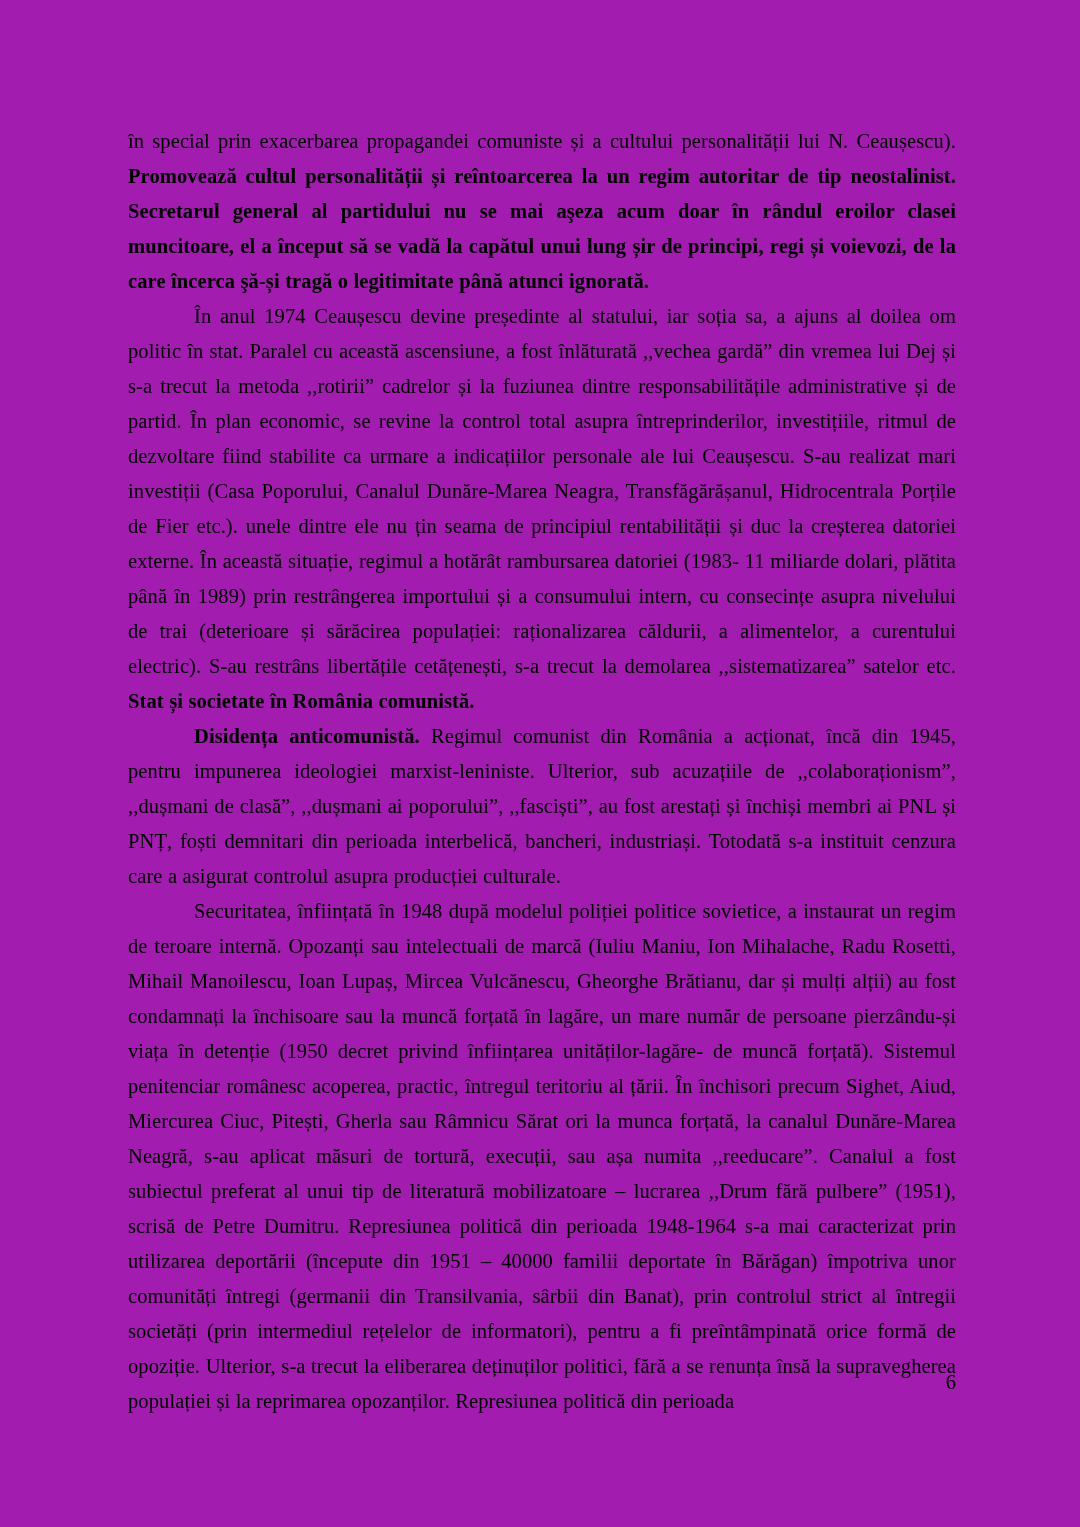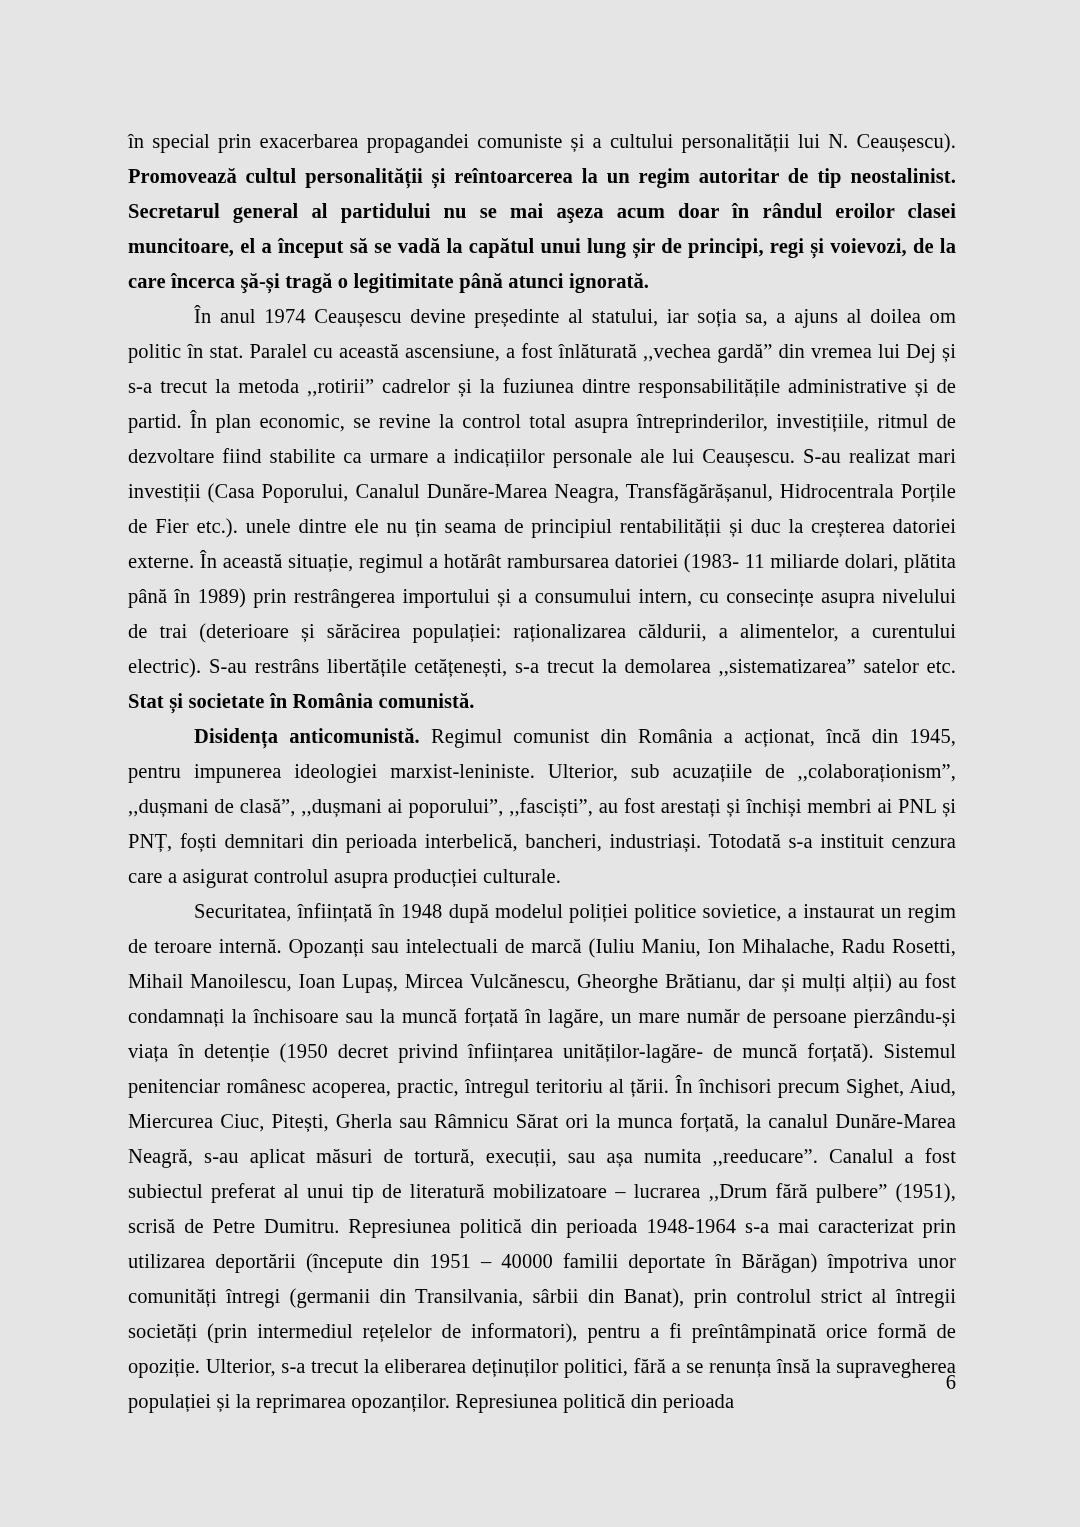--- a/index.html
+++ b/index.html
@@ -10,21 +10,21 @@
   }
   body {
     font-family: "Liberation Serif", "DejaVu Serif", serif;
     color: #000000;
   }
   .page {
     position: relative;
     width: 1080px;
     height: 1527px;
     margin: 0 auto;
-    background: #e5e5e5;
+    background: #a21caf;
     box-sizing: border-box;
     overflow: hidden;
     padding-left: 24px;
   }
   .text-column {
     position: absolute;
     left: 128px;
     top: 124px;
     width: 828px;
   }

